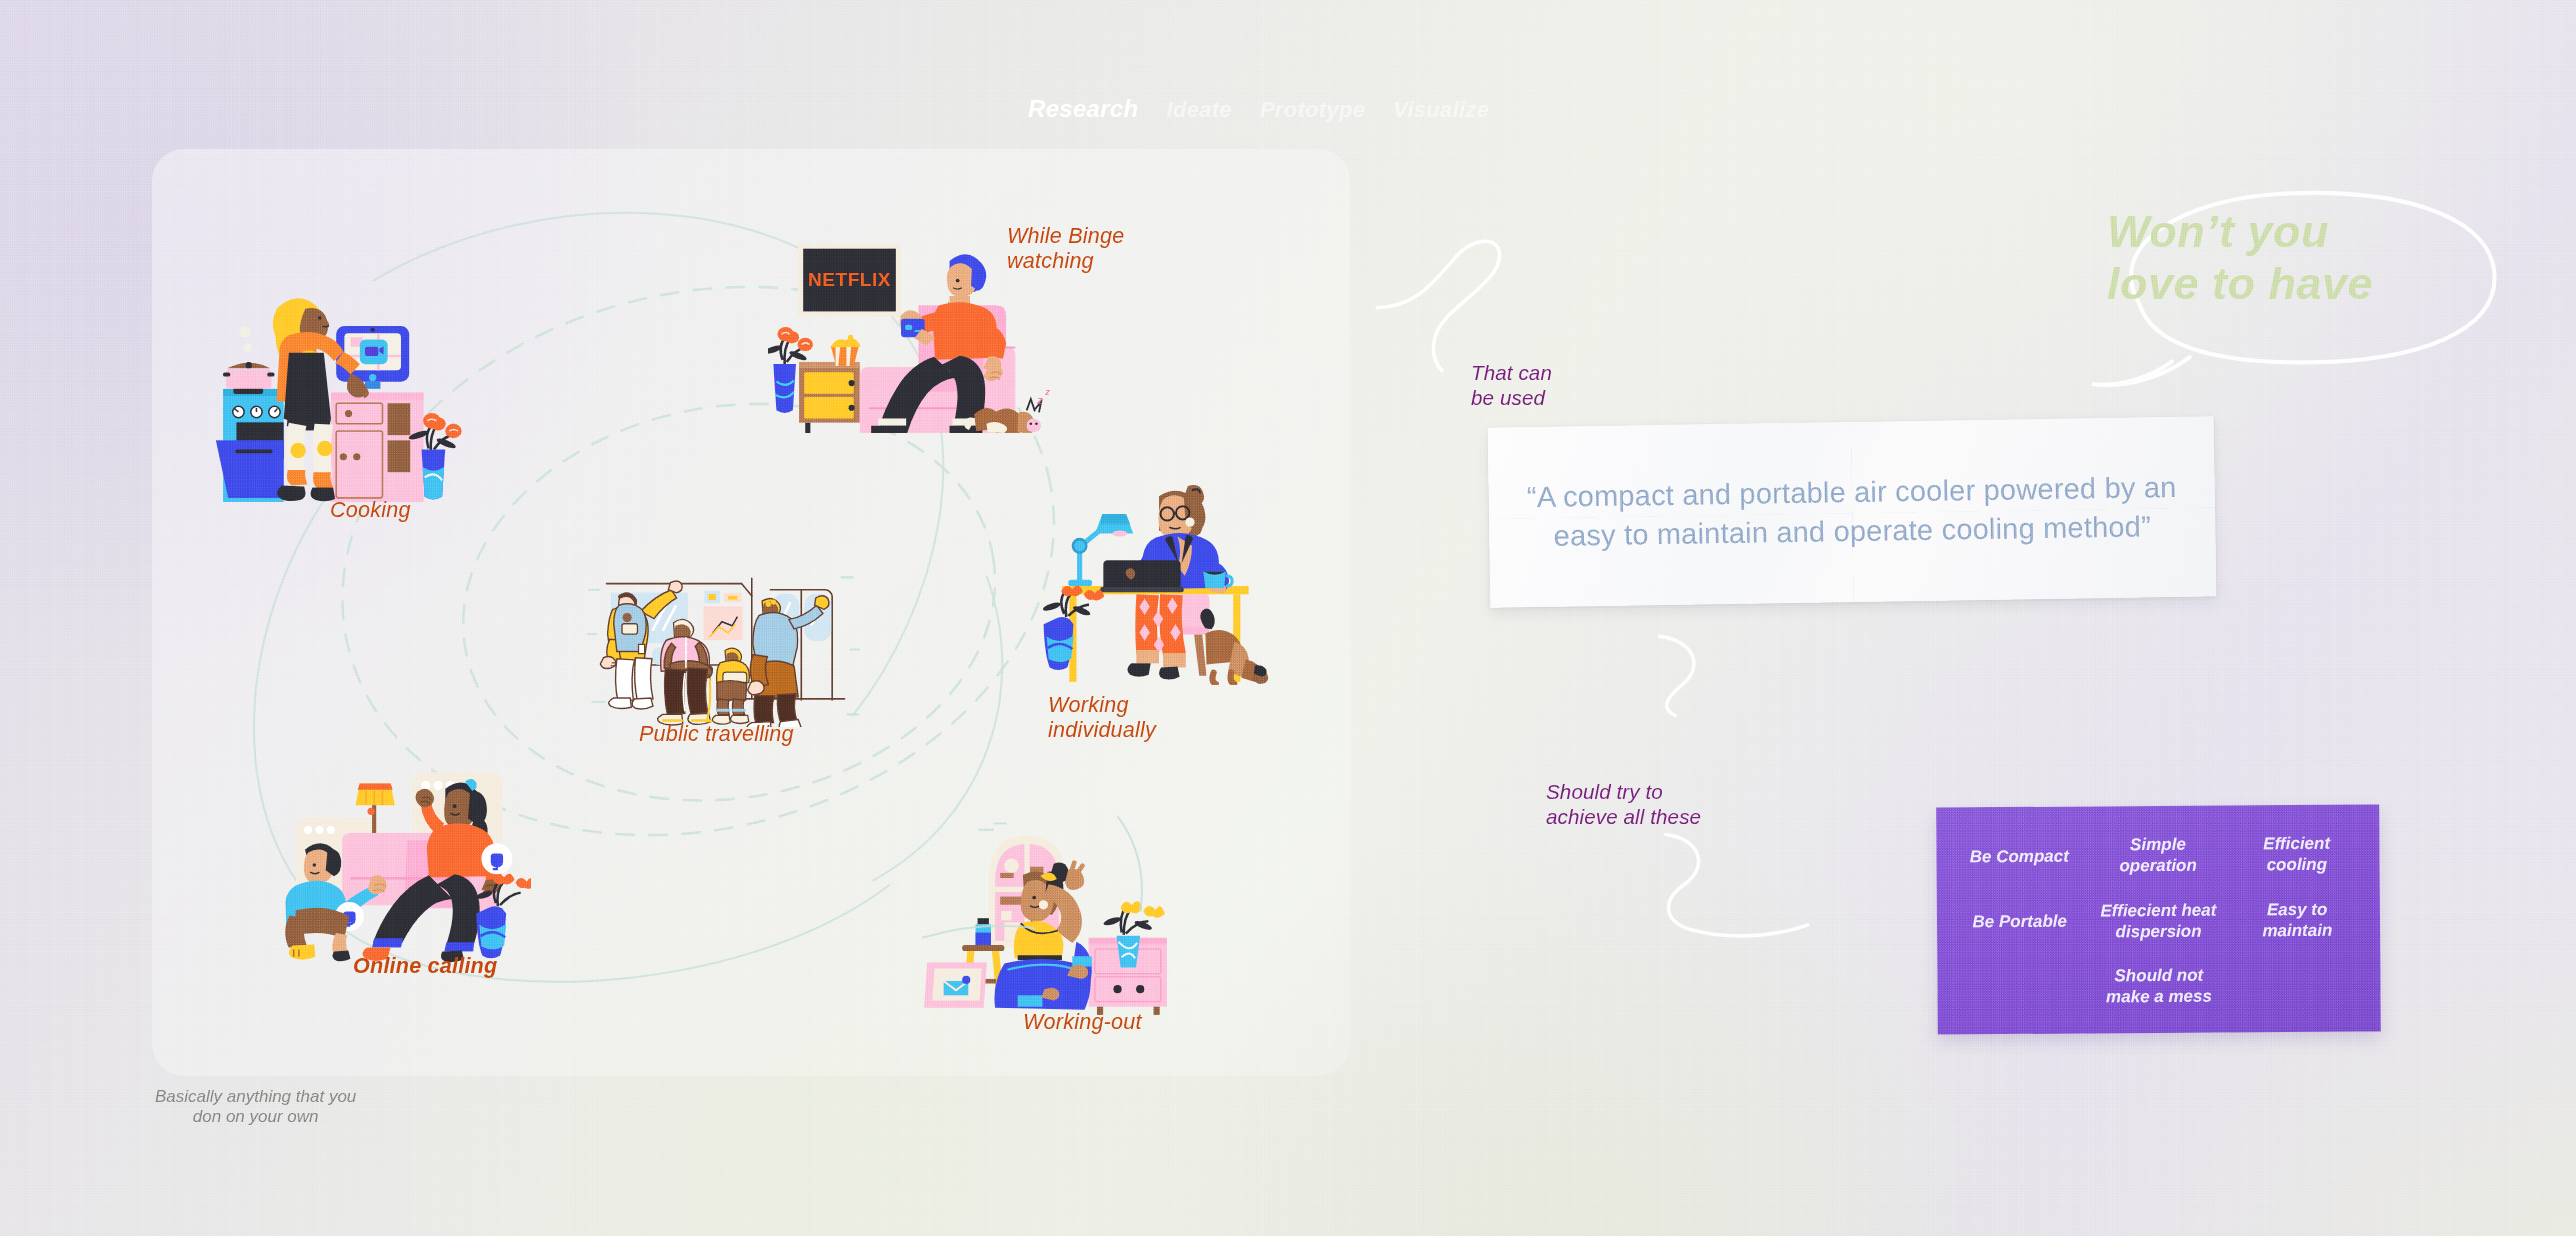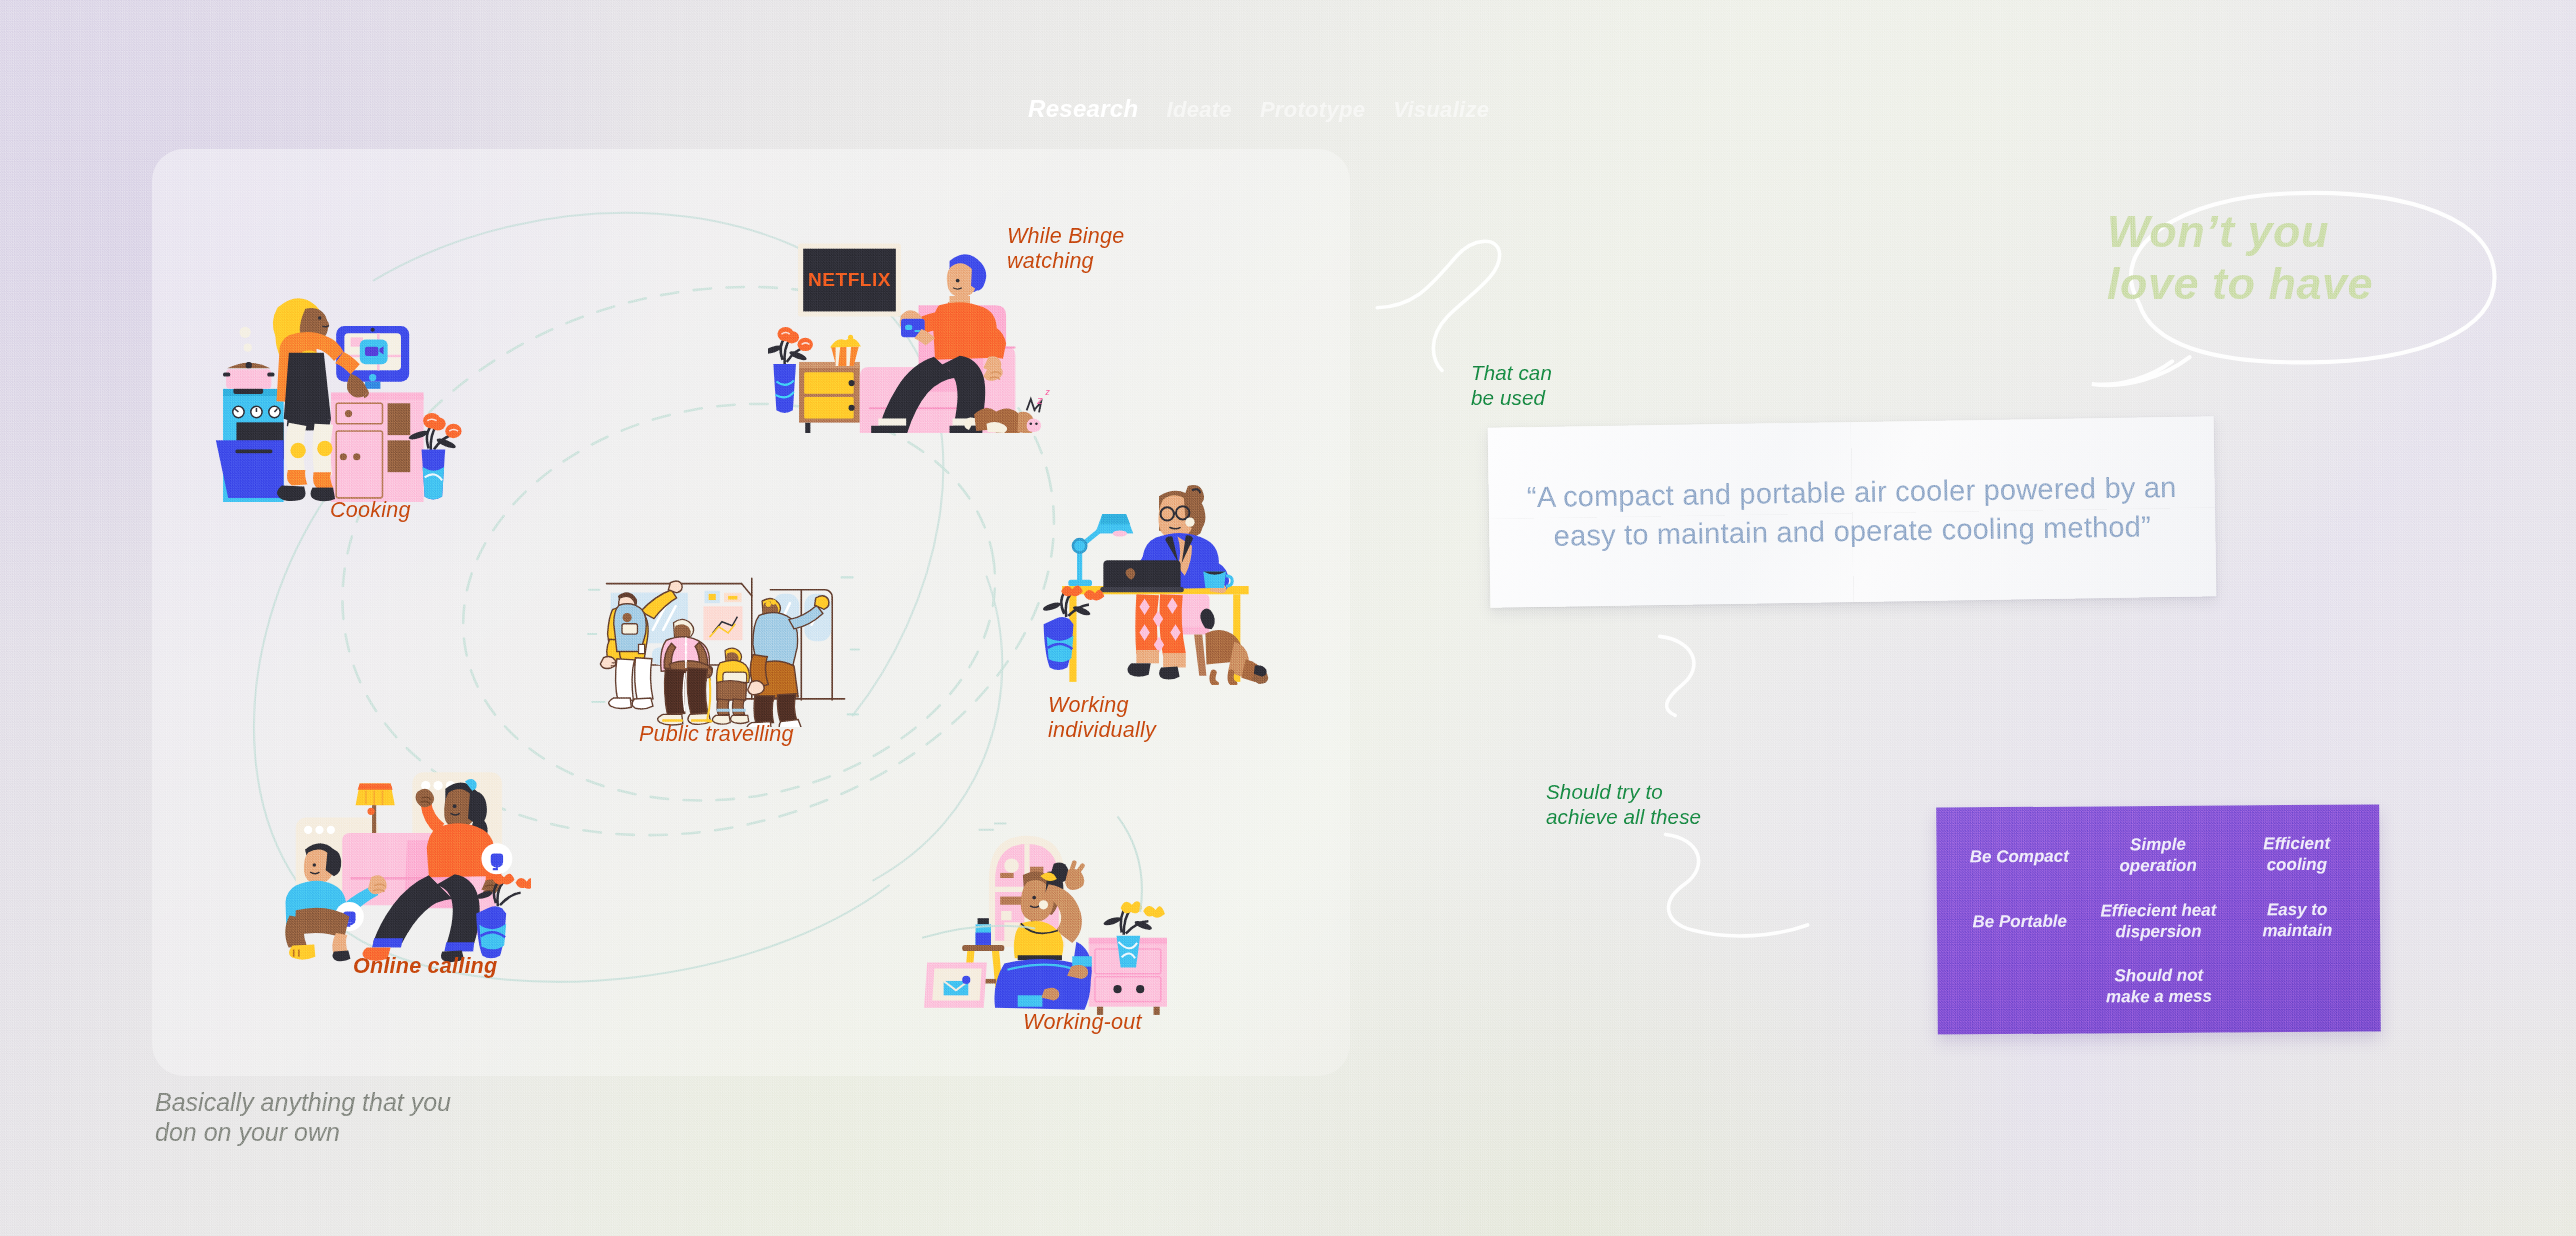--- a/index.html
+++ b/index.html
@@ -43,28 +43,28 @@
   .orbits{ position:absolute; left:152px; top:149px; width:1198px; height:927px; z-index:6; pointer-events:none; }
 
   .scene{ position:absolute; z-index:12; }
   .scene svg{ display:block; }
   .lbl{
     position:absolute; font-style:italic; font-size:21.6px; line-height:1.16;
     color:#c2410c; z-index:20; white-space:pre-line; letter-spacing:0.2px;
   }
   .footnote{
     position:absolute; left:155px; top:1087px; z-index:25;
-    font-style:italic; font-size:25px; line-height:1.2; color:#7b7f78; white-space:pre-line;
+    font-style:italic; font-size:17px; line-height:1.2; color:#7b7f78; white-space:pre-line;text-align:center;
   }
 
   
   .squiggle{ position:absolute; z-index:8; pointer-events:none; }
   .ann{
     position:absolute; font-style:italic; font-size:20.6px; line-height:1.2;
-    color:#15803d; white-space:pre-line; z-index:24; letter-spacing:0.1px;
+    color:#701a75; white-space:pre-line; z-index:24; letter-spacing:0.1px;
   }
   .headline{
     position:absolute; left:2107px; top:206px; z-index:26;
     font-style:italic; font-weight:800; font-size:45px; line-height:1.16;
     color:#c9dba5; white-space:pre-line; letter-spacing:0.5px;
   }
   .bubble{ position:absolute; left:2030px; top:180px; z-index:20; pointer-events:none; }
 
   
   .quote{

